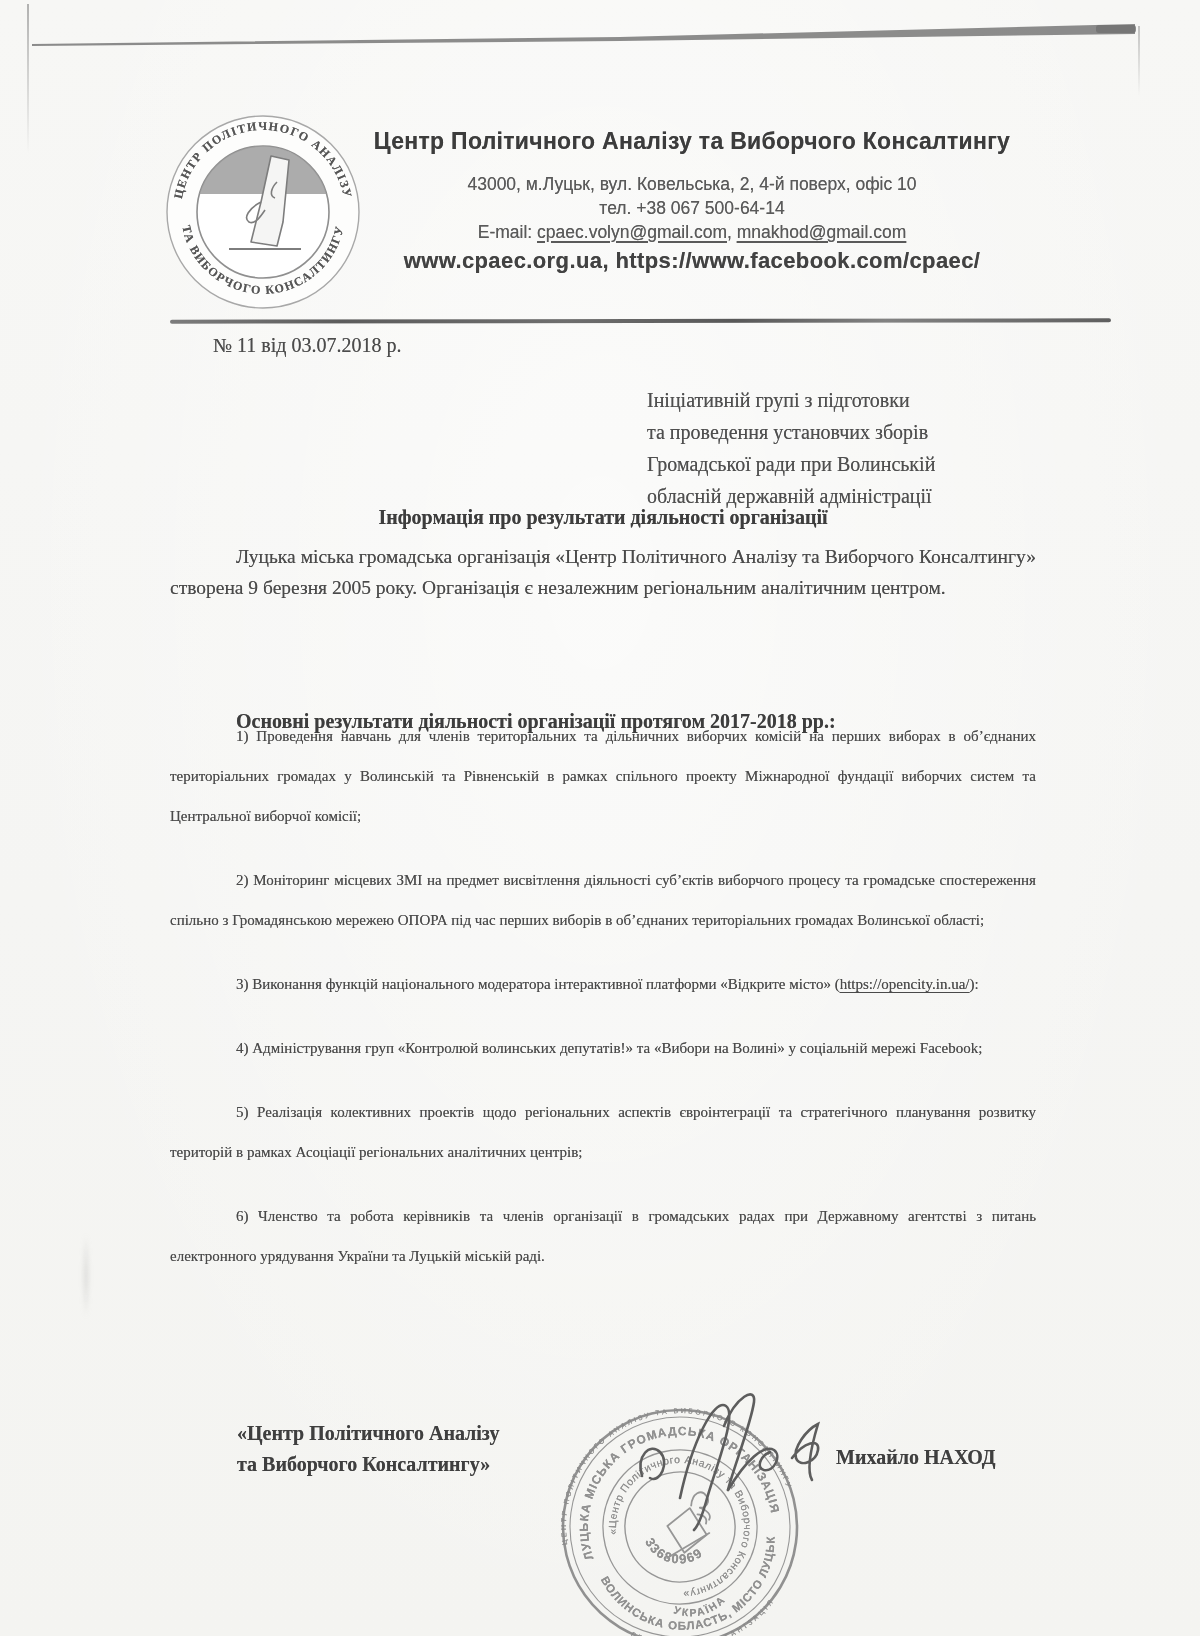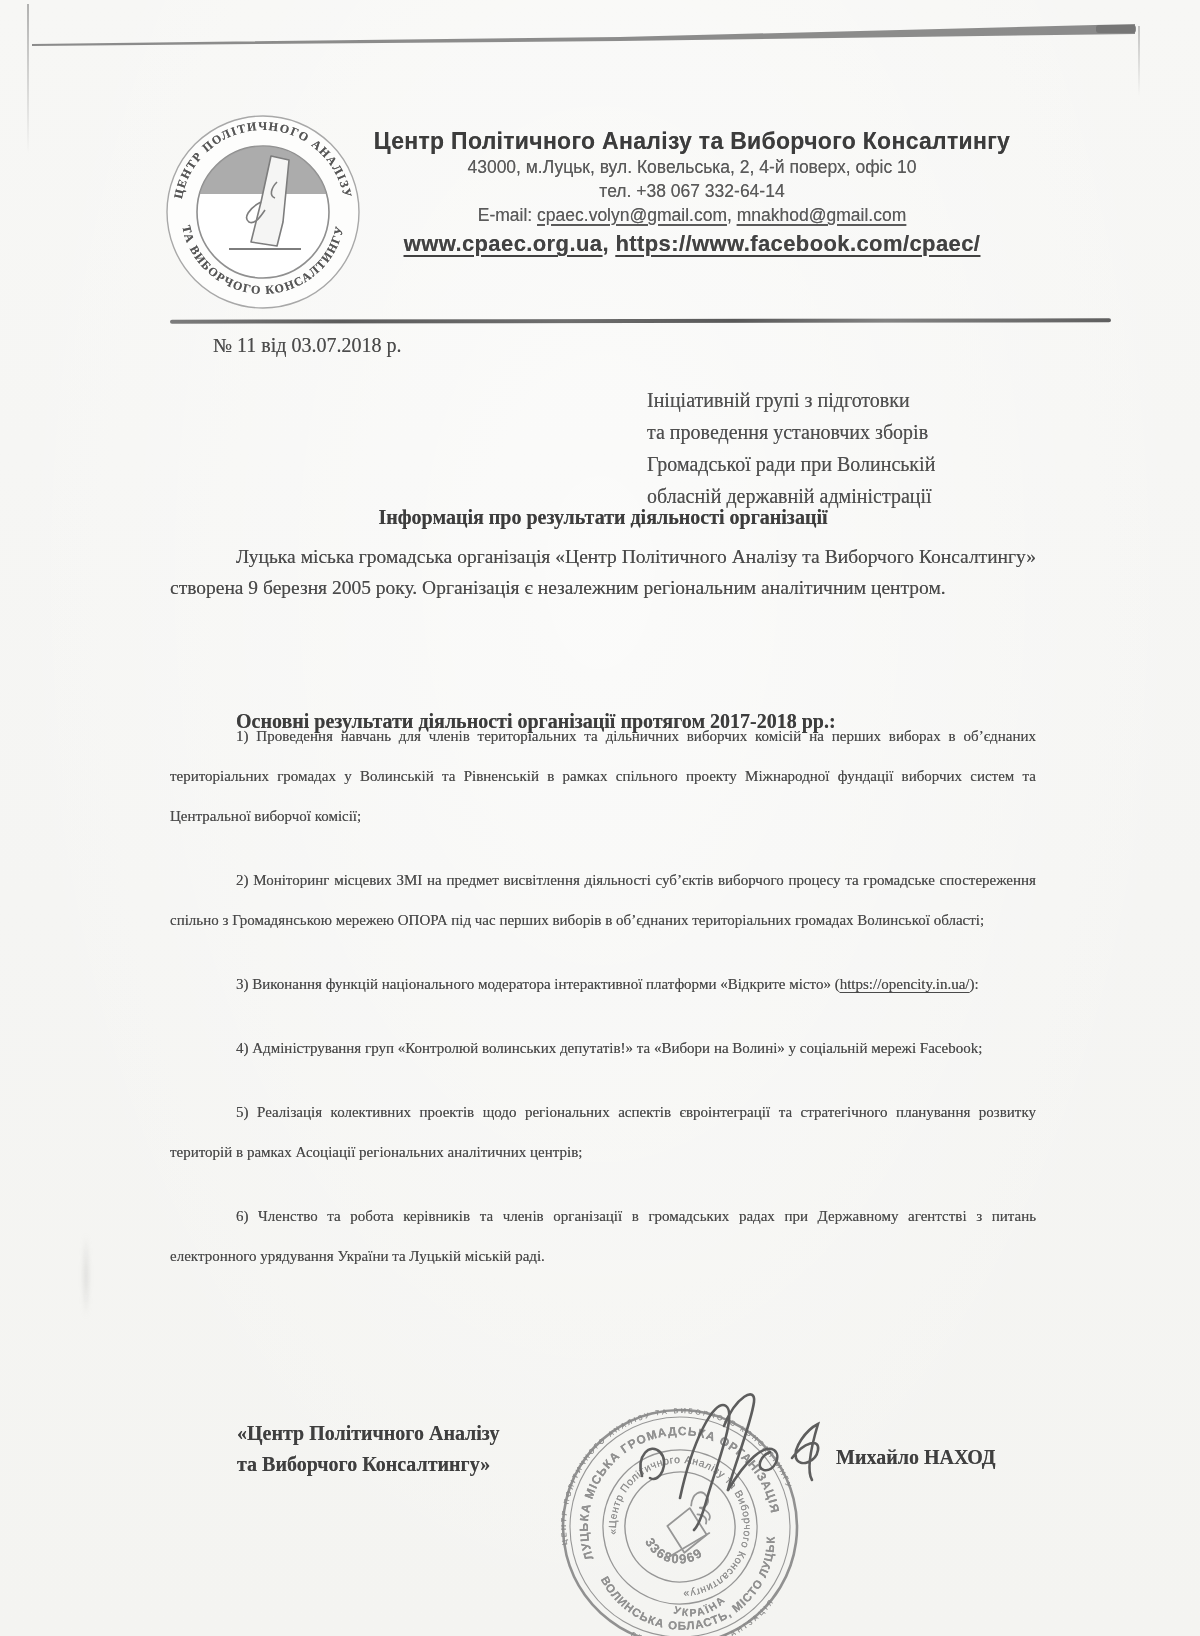--- a/index.html
+++ b/index.html
@@ -32,30 +32,30 @@
     filter:blur(2px);
   }
 
   
   .logo{ position:absolute; left:163px; top:112px; width:200px; height:200px; }
   .hdr{
     position:absolute; left:362px; top:128px; width:660px;
     text-align:center; font-family:"Liberation Sans", sans-serif;
   }
   .org-name{ font-size:23px; font-weight:bold; color:#3c3c3c; letter-spacing:.3px; }
-  .addr{ font-size:17.5px; line-height:24px; color:#5a5a5a; }
+  .addr{ margin-top:17px; font-size:17.5px; line-height:24px; color:#5a5a5a; }
   .addr a, .addr .u{
     color:#5a5a5a; text-decoration:underline;
     text-underline-offset:3px; text-decoration-thickness:1.5px;
   }
   .web-line{
     margin-top:4px; font-size:22px; font-weight:bold; color:#424242; letter-spacing:.4px;
   }
   .web-line .u{
-    text-decoration:underline; text-underline-offset:4px; text-decoration-thickness:2px;
+    text-underline-offset:4px; text-decoration-thickness:2px;
   }
   .divider{
     position:absolute; left:170px; top:319px; width:941px; height:4px;
     border-radius:2px; transform:rotate(-.08deg);
     background:linear-gradient(90deg,#7c7c7c 0%,#5c5c5c 18%,#6e6e6e 42%,#585858 60%,#828282 76%,#5f5f5f 100%);
   }
 
   
   .ref-line{ position:absolute; left:213px; top:334px; font-size:20px; color:#4c4c4c; }
   .recipient{
@@ -131,21 +131,21 @@
       <text text-anchor="middle">
         <textPath href="#logo-arc-bot" startOffset="50%">ТА ВИБОРЧОГО КОНСАЛТИНГУ</textPath>
       </text>
     </g>
   </svg>
 
   <div class="hdr">
     <div class="org-name">Центр Політичного Аналізу та Виборчого Консалтингу</div>
     <div class="addr">
       <div>43000, м.Луцьк, вул. Ковельська, 2, 4-й поверх, офіс 10</div>
-      <div>тел. +38 067 332-64-14</div>
+      <div>тел. +38 067 500-64-14</div>
       <div><span>E-mail: </span><span class="u">cpaec.volyn@gmail.com</span><span>, </span><span class="u">mnakhod@gmail.com</span></div>
     </div>
     <div class="web-line"><span class="u">www.cpaec.org.ua</span><span>, </span><span class="u">https://www.facebook.com/cpaec/</span></div>
   </div>
 
   <div class="divider"></div>
 
   <div class="ref-line">№ 11 від 03.07.2018 р.</div>
 
   <div class="recipient">

